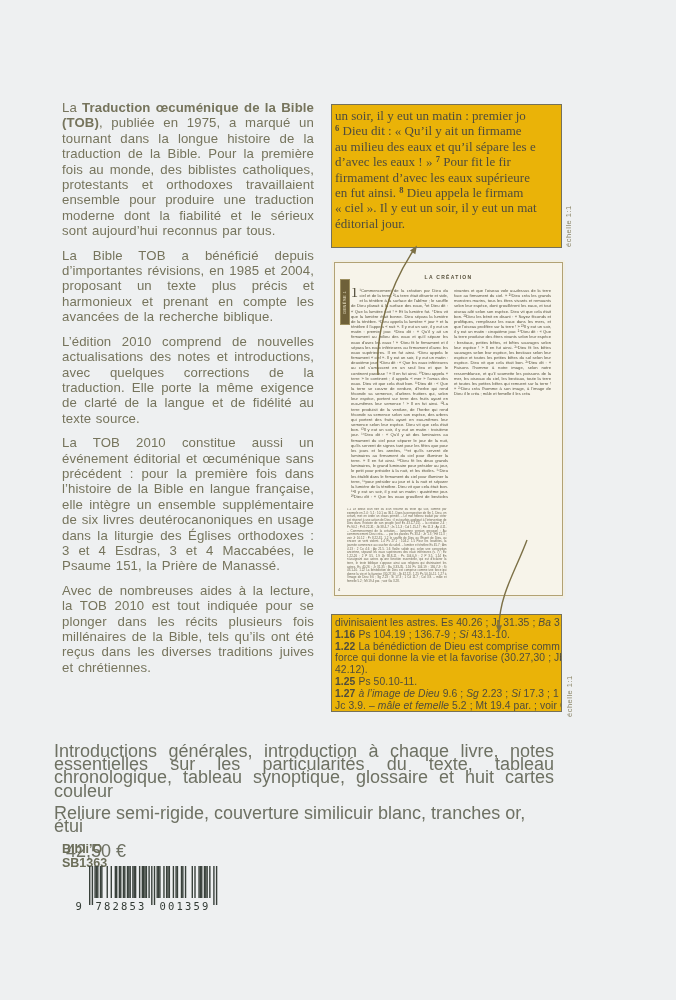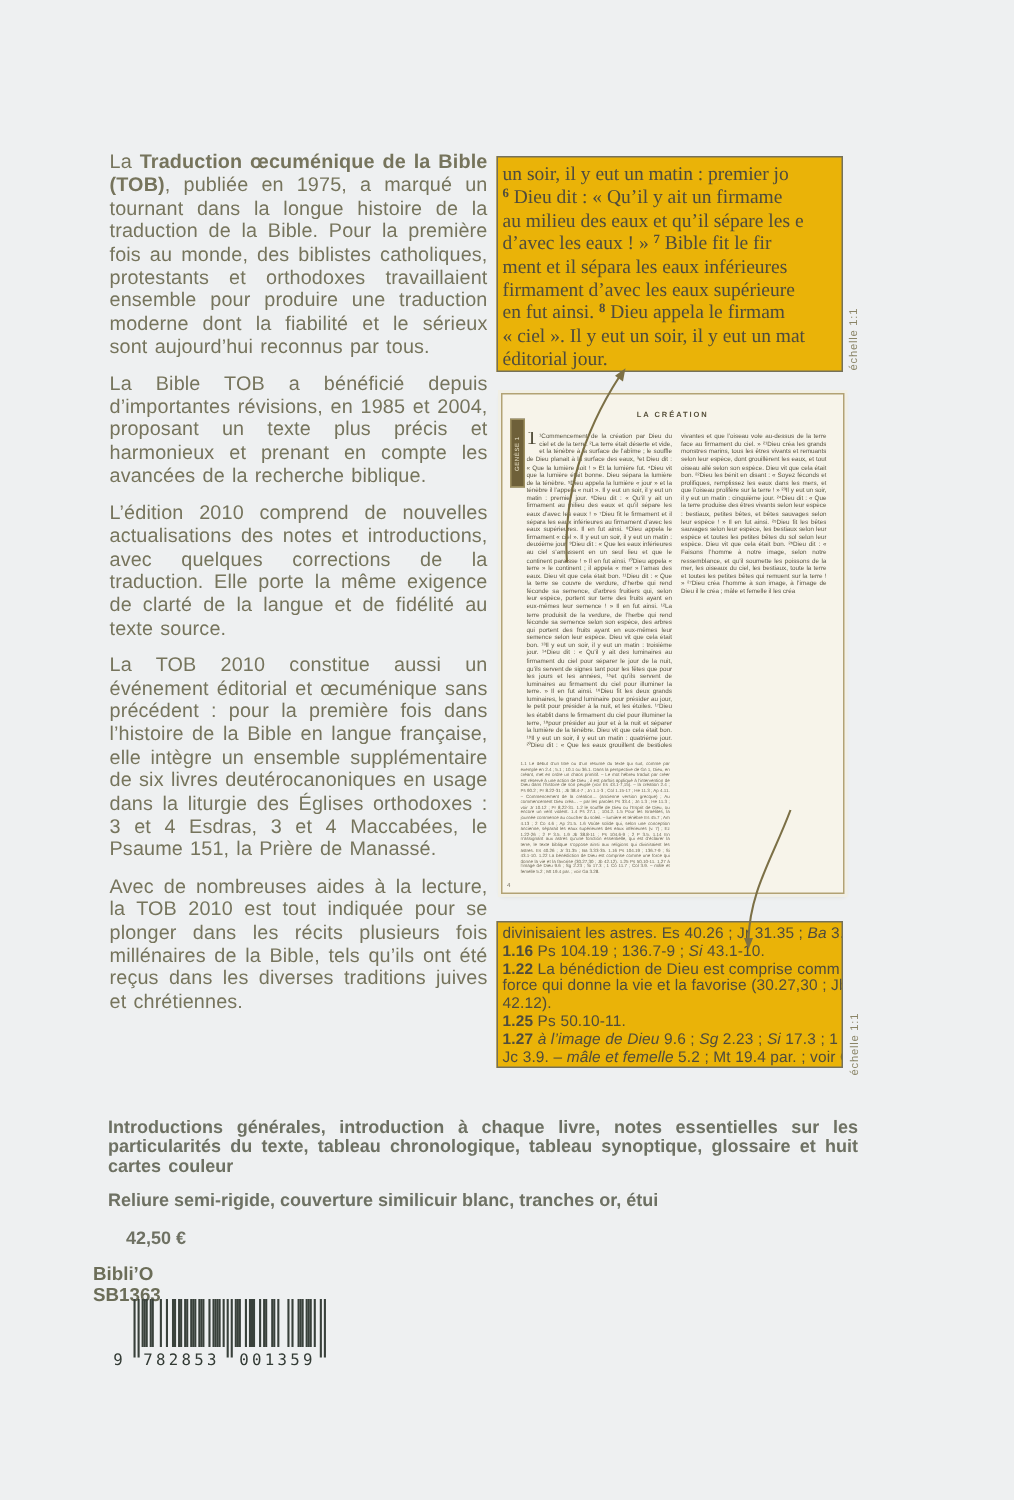--- a/index.html
+++ b/index.html
@@ -6,21 +6,21 @@
   .cover {
     position:relative; width:676px; height:1000px; margin:0 auto;
     background:#eef0f1; overflow:hidden;
     font-family:"Liberation Sans", sans-serif;
   }
   .b { font-weight:bold; }
   .i { font-style:italic; }
 
   
   .intro {
-    position:absolute; left:73px; top:100px; width:252px;
+    position:absolute; left:62px; top:100px; width:252px;
     color:#76745c; font-size:13.2px; line-height:15.4px;
     text-align:justify; letter-spacing:0.1px; word-spacing:1px;
   }
   .intro p { margin:0 0 9px 0; }
 
   
   .box {
     position:absolute; left:331px; width:231px;
     background:#eab308; border:1px solid #75715a;
     overflow:hidden; color:#4f4c3e; box-sizing:border-box;
@@ -72,22 +72,22 @@
   .page-notes {
     position:absolute; left:12px; top:245px; width:206px; height:80px;
     column-count:2; column-gap:7px; column-fill:auto;
     font-size:3px; line-height:3.6px; text-align:justify;
     color:#6b6553; overflow:hidden;
   }
   .page-num { position:absolute; left:3px; bottom:3px; font-size:4px; color:#6b6553; }
 
   
   .specs {
-    position:absolute; left:72px; top:745px; width:500px;
-    color:#6e7163; font-size:12px; line-height:13.2px; font-weight:bold;
+    position:absolute; left:54px; top:745px; width:500px;
+    color:#6e7163; font-size:18px; line-height:13.2px; font-weight:normal;
   }
   .specs .spec-main { text-align:justify; word-spacing:1.5px; margin:0 0 9px 0; }
   .specs .spec-binding { margin:0; }
   .specs .spec-price { margin:12px; }
 
   .publisher {
     position:absolute; left:62px; top:843px;
     color:#6b6d58; font-weight:bold; font-size:12.5px; line-height:13.5px;
   }
 
@@ -109,22 +109,21 @@
       <p><span>La Bible TOB a bénéficié depuis d’importantes révisions, en 1985 et 2004, proposant un texte plus précis et harmonieux et prenant en compte les avancées de la recherche biblique.</span></p>
       <p><span>L’édition 2010 comprend de nouvelles actualisations des notes et introductions, avec quelques corrections de la traduction. Elle porte la même exigence de clarté de la langue et de fidélité au texte source.</span></p>
       <p><span>La TOB 2010 constitue aussi un événement éditorial et œcuménique sans précédent : pour la première fois dans l’histoire de la Bible en langue française, elle intègre un ensemble supplémentaire de six livres deutérocanoniques en usage dans la liturgie des Églises orthodoxes : 3 et 4 Esdras, 3 et 4 Maccabées, le Psaume 151, la Prière de Manassé.</span></p>
       <p><span>Avec de nombreuses aides à la lecture, la TOB 2010 est tout indiquée pour se plonger dans les récits plusieurs fois millénaires de la Bible, tels qu’ils ont été reçus dans les diverses traditions juives et chrétiennes.</span></p>
     </div>
 
   <div class="box box-top">
       <div class="ln"><span>un soir, il y eut un matin : premier jo</span></div>
       <div class="ln"><sup>6</sup><span> Dieu dit : « Qu’il y ait un firmame</span></div>
       <div class="ln"><span>au milieu des eaux et qu’il sépare les e</span></div>
-      <div class="ln"><span>d’avec les eaux ! » </span><sup>7</sup><span> Bible fit le fir</span></div>
-      <div class="ln"><span>ment et il sépara les eaux inférieures</span></div>
+      <div class="ln"><span>d’avec les eaux ! » </span><sup>7</sup><span> Pour fit le fir</span></div>
       <div class="ln"><span>firmament d’avec les eaux supérieure</span></div>
       <div class="ln"><span>en fut ainsi. </span><sup>8</sup><span> Dieu appela le firmam</span></div>
       <div class="ln"><span>« ciel ». Il y eut un soir, il y eut un mat</span></div>
       <div class="ln"><span>éditorial jour.</span></div>
     </div>
   <div class="echelle echelle-top">échelle 1:1</div>
 
   <div class="page">
     <div class="tab">GENÈSE 1</div>
     <div class="page-heading">LA CRÉATION</div>

